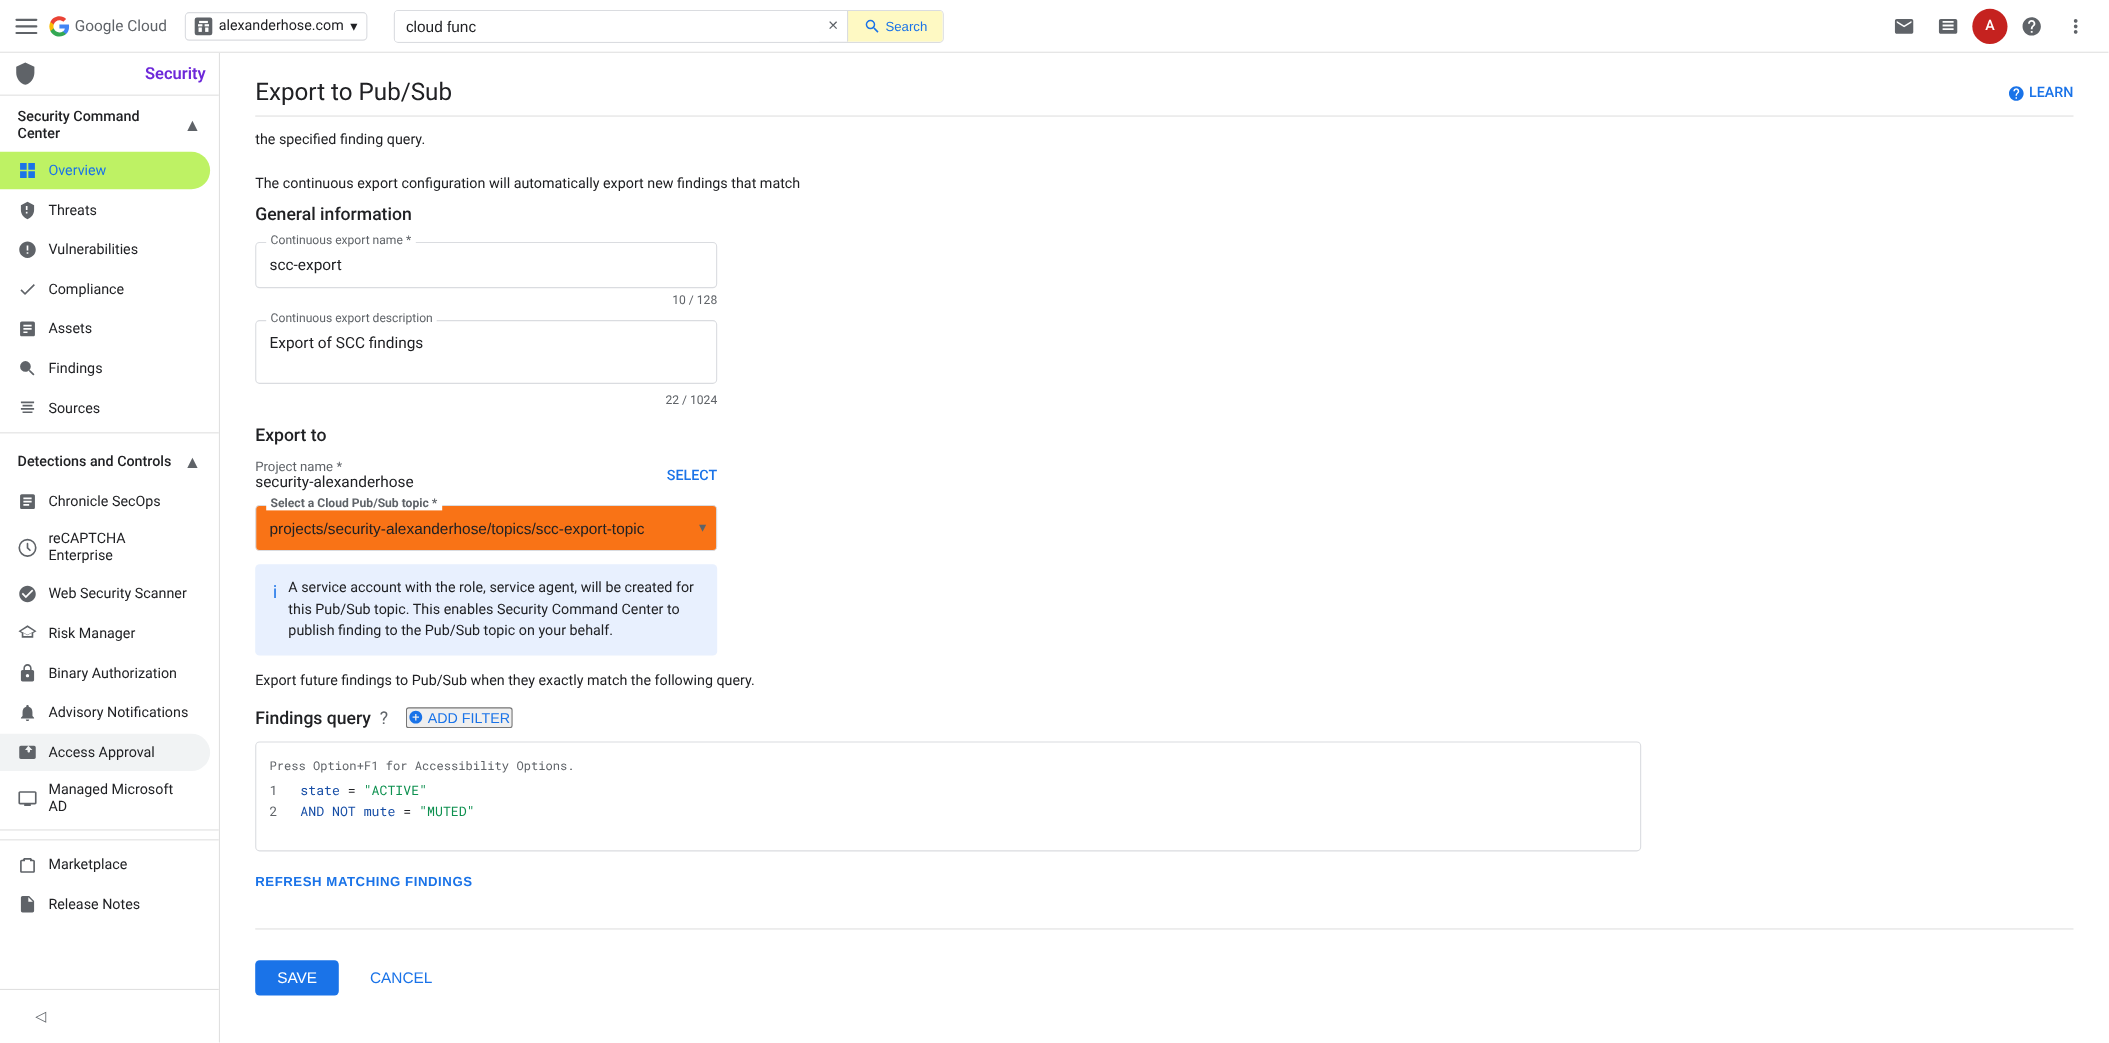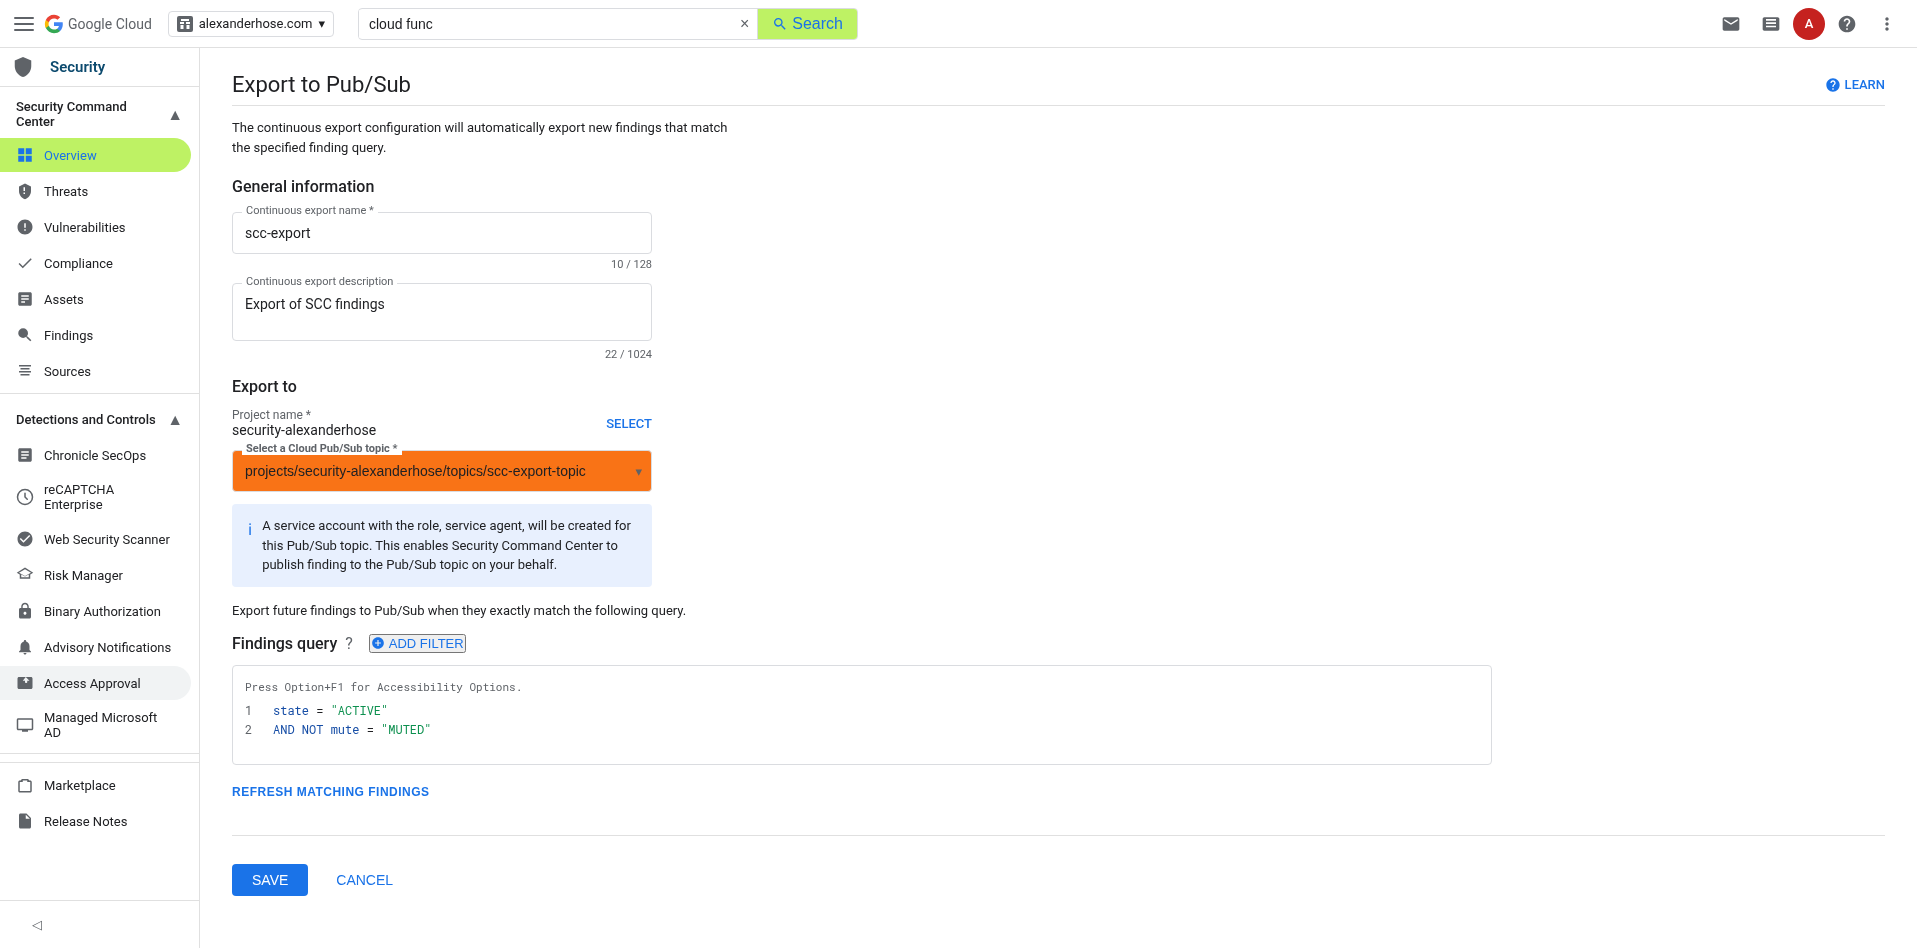--- a/index.html
+++ b/index.html
@@ -9,35 +9,35 @@
     .topbar { display: flex; align-items: center; height: 48px; padding: 0 12px; border-bottom: 1px solid #e0e0e0; gap: 8px; flex-shrink: 0; }
     .topbar-menu-icon { width: 24px; height: 24px; cursor: pointer; display: flex; flex-direction: column; justify-content: center; gap: 4px; padding: 2px; }
     .topbar-menu-icon span { display: block; height: 2px; background: #5f6368; border-radius: 1px; }
     .google-cloud-logo { display: flex; align-items: center; gap: 4px; margin-right: 8px; }
     .google-cloud-logo .logo-text { font-size: 14px; color: #5f6368; font-weight: 400; }
     .org-selector { display: flex; align-items: center; gap: 6px; border: 1px solid #dadce0; border-radius: 4px; padding: 4px 8px; cursor: pointer; font-size: 13px; color: #202124; min-width: 160px; }
     .org-icon { width: 16px; height: 16px; background: #5f6368; border-radius: 2px; display: flex; align-items: center; justify-content: center; }
     .search-bar { display: flex; align-items: center; flex: 1; max-width: 500px; margin: 0 16px; border: 1px solid #dadce0; border-radius: 4px; overflow: hidden; }
     .search-input { flex: 1; border: none; outline: none; padding: 6px 10px; font-size: 14px; color: #202124; }
     .search-clear { padding: 4px 8px; cursor: pointer; color: #5f6368; border: none; background: none; font-size: 16px; }
-    .search-btn { display: flex; align-items: center; gap: 4px; padding: 6px 14px; background: #bef264; border: none; border-left: 1px solid #dadce0; cursor: pointer; color: #1a73e8; font-size: 16px; font-weight: 500; }
+    .search-btn { display: flex; align-items: center; gap: 4px; padding: 6px 14px; background: #fef9c3; border: none; border-left: 1px solid #dadce0; cursor: pointer; color: #1a73e8; font-size: 12px; font-weight: 500; }
     .topbar-spacer { flex: 1; }
     .topbar-actions { display: flex; align-items: center; gap: 4px; }
     .topbar-icon-btn { width: 36px; height: 36px; border-radius: 50%; border: none; background: none; cursor: pointer; display: flex; align-items: center; justify-content: center; color: #5f6368; font-size: 18px; }
     .topbar-avatar { width: 32px; height: 32px; border-radius: 50%; background: #c5221f; color: white; display: flex; align-items: center; justify-content: center; font-size: 13px; font-weight: 500; cursor: pointer; }
 
     
     .app-body { display: flex; flex: 1; overflow: hidden; }
 
     
     .sidebar { width: 200px; border-right: 1px solid #e0e0e0; overflow-y: auto; display: flex; flex-direction: column; flex-shrink: 0; background: #fff; }
     .sidebar-section-header { display: flex; align-items: center; justify-content: space-between; padding: 12px 16px 8px; color: #202124; font-size: 13px; font-weight: 500; }
     .sidebar-section-title { font-size: 13px; font-weight: 500; }
     .sidebar-chevron { font-size: 16px; color: #5f6368; cursor: pointer; }
-    .sidebar-top { padding: 8px 12px; display: flex; align-items: center; gap: 16px; font-size: 15px; font-weight: 600; color: #0c4a6e; border-bottom: 1px solid #e0e0e0; }
+    .sidebar-top { padding: 8px 12px; display: flex; align-items: center; gap: 16px; font-size: 15px; font-weight: 600; color: #6d28d9; border-bottom: 1px solid #e0e0e0; justify-content: space-between; }
     .sidebar-item { display: flex; align-items: center; gap: 10px; padding: 8px 16px; cursor: pointer; font-size: 13px; color: #202124; border-radius: 0 20px 20px 0; margin: 1px 8px 1px 0; position: relative; }
     .sidebar-item.active { background: #bef264; color: #1a73e8; }
     .sidebar-item.active::before { content: ''; position: absolute; left: -8px; top: 0; bottom: 0; width: 4px; background: #1a73e8; border-radius: 0 2px 2px 0; }
     .sidebar-item-icon { width: 18px; height: 18px; display: flex; align-items: center; justify-content: center; color: #5f6368; flex-shrink: 0; }
     .sidebar-item.active .sidebar-item-icon { color: #1a73e8; }
     .sidebar-item-label { font-size: 13px; }
     .sidebar-divider { height: 1px; background: #e0e0e0; margin: 4px 0; }
     .collapse-btn { display: flex; align-items: center; gap: 8px; padding: 8px 16px; cursor: pointer; color: #5f6368; font-size: 13px; }
 
     
@@ -357,22 +357,22 @@
       <a class="learn-btn">
         <svg width="16" height="16" viewBox="0 0 24 24" fill="#1a73e8">
             <path d="M12 2C6.48 2 2 6.48 2 12s4.48 10 10 10 10-4.48 10-10S17.52 2 12 2zm1 17h-2v-2h2v2zm2.07-7.75l-.9.92C13.45 12.9 13 13.5 13 15h-2v-.5c0-1.1.45-2.1 1.17-2.83l1.24-1.26c.37-.36.59-.86.59-1.41 0-1.1-.9-2-2-2s-2 .9-2 2H8c0-2.21 1.79-4 4-4s4 1.79 4 4c0 .88-.36 1.68-.93 2.25z"></path>
           </svg>
         <span>LEARN</span>
       </a>
     </div>
 
     <div style="height:1px;background:#e0e0e0;margin:8px 0 12px 0;"></div>
 
+    <p style="font-size:13px;color:#202124;line-height:1.5;margin-bottom:20px;">the specified finding query.</p>
     <p style="font-size:13px;color:#202124;line-height:1.5;">The continuous export configuration will automatically export new findings that match</p>
-    <p style="font-size:13px;color:#202124;line-height:1.5;margin-bottom:20px;">the specified finding query.</p>
 
     <div class="section-title">General information</div>
 
     <div class="form-group">
 
       <div class="form-field">
         <label>Continuous export name *</label>
         <input type="text" value="scc-export" style="">
       </div>
       <div class="char-count">10 / 128</div>

